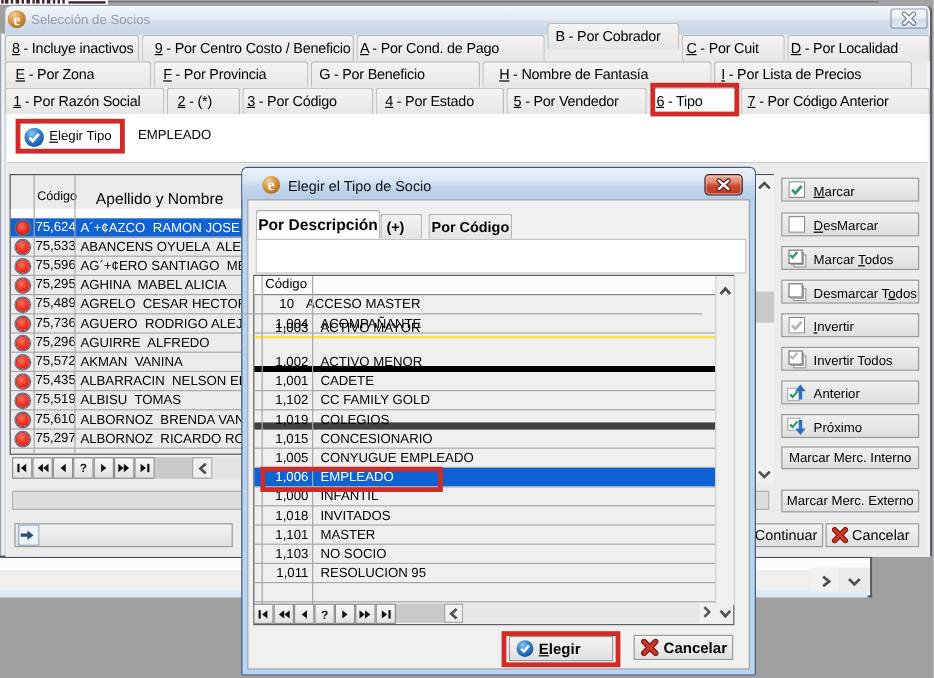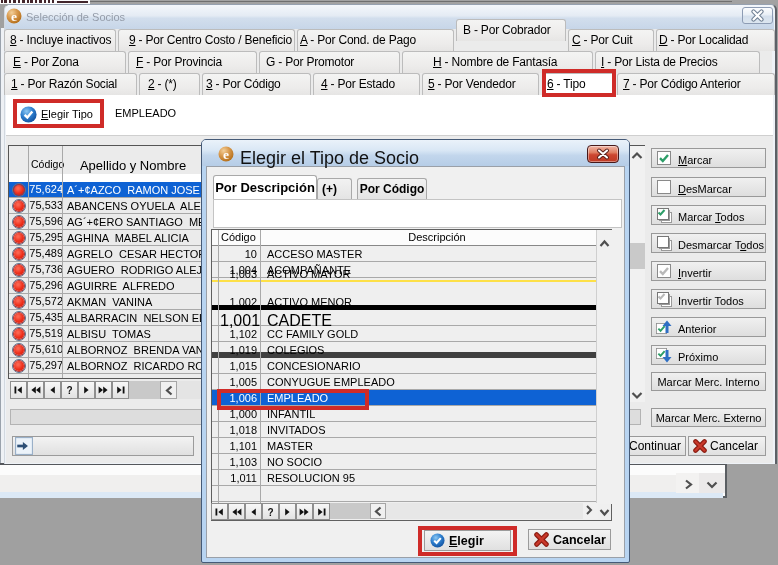--- a/index.html
+++ b/index.html
@@ -69,22 +69,22 @@
       <path d="M10.5 3.5 L18.5 11.5 M18.5 3.5 L10.5 11.5" stroke="#fff" stroke-width="2.2" stroke-linecap="round"></path>
     </svg></div>
 <div class="tab" style="left:4px;top:29px;width:112px;height:22px;text-align:left;padding-left:5px"><u>8</u> - Incluye inactivos</div>
 <div class="tab" style="left:118px;top:29px;width:177px;height:22px;text-align:left;padding-left:10px"><u>9</u> - Por Centro Costo / Beneficio</div>
 <div class="tab" style="left:297px;top:29px;width:157px;height:22px;text-align:left;padding-left:2px"><u>A</u> - Por Cond. de Pago</div>
 <div class="tab" style="left:456px;top:19px;width:110px;height:22px;text-align:left;padding-left:6px">B - Por Cobrador</div>
 <div class="tab" style="left:568px;top:29px;width:86px;height:22px;text-align:left;padding-left:3px"><u>C</u> - Por Cuit</div>
 <div class="tab" style="left:656px;top:29px;width:119px;height:22px;text-align:left;padding-left:2px"><u>D</u> - Por Localidad</div>
 <div class="tab" style="left:4px;top:51px;width:122px;height:22px;text-align:left;padding-left:8px"><u>E</u> - Por Zona</div>
 <div class="tab" style="left:128px;top:51px;width:129px;height:22px;text-align:left;padding-left:7px"><u>F</u> - Por Provincia</div>
-<div class="tab" style="left:259px;top:51px;width:141px;height:22px;text-align:left;padding-left:6px">G - Por Promotor</div>
-<div class="tab" style="left:402px;top:51px;width:191px;height:22px;text-align:left;padding-left:30px"><u>H</u> - Nombre de Fantasía</div>
+<div class="tab" style="left:259px;top:51px;width:141px;height:22px;text-align:left;padding-left:6px">G - Por Beneficio</div>
+<div class="tab" style="left:402px;top:51px;width:191px;height:22px;text-align:left;padding-left:13px"><u>H</u> - Nombre de Fantasía</div>
 <div class="tab" style="left:595px;top:51px;width:165px;height:22px;text-align:left;padding-left:5px"><u>I</u> - Por Lista de Precios</div>
 <div class="tab" style="left:4px;top:73px;width:133px;height:22px;text-align:left;padding-left:6px"><u>1</u> - Por Razón Social</div>
 <div class="tab" style="left:139px;top:73px;width:61px;height:22px;text-align:left;padding-left:8px"><u>2</u> - (*)</div>
 <div class="tab" style="left:202px;top:73px;width:109px;height:22px;text-align:left;padding-left:3px"><u>3</u> - Por Código</div>
 <div class="tab" style="left:313px;top:73px;width:107px;height:22px;text-align:left;padding-left:7px"><u>4</u> - Por Estado</div>
 <div class="tab" style="left:422px;top:73px;width:117px;height:22px;text-align:left;padding-left:5px"><u>5</u> - Por Vendedor</div>
 <div class="tab" style="left:617px;top:73px;width:158px;height:22px;text-align:left;padding-left:5px"><u>7</u> - Por Código Anterior</div>
 <div class="abs" style="left:6px;top:95px;width:767px;height:40px;background:#fff"></div>
 <div class="tab sel" style="left:542px;top:73px;width:73px;height:23px;text-align:left;padding-left:4px"><u>6</u> - Tipo</div>
 <div class="redbox" style="left:542px;top:69px;width:74px;height:28px"></div>
@@ -320,67 +320,66 @@
       <path d="M2.5 2.5 L11.5 11.5 M11.5 2.5 L2.5 11.5" stroke="#c9382a" stroke-width="2.4" stroke-linecap="round"></path>
     </svg>
     <span>Cancelar</span>
   </div>
 <div class="abs" style="left:201px;top:139px;width:429px;height:424px;background:#b8d4f1;border:1px solid #455a77;border-radius:5px 5px 2px 2px;z-index:40"></div>
 <div class="abs" style="left:202px;top:140px;width:427px;height:26px;border-radius:4px 4px 0 0;background:linear-gradient(#eaf2fa,#d9e7f5 40%,#c2d6ec 60%,#b6cde7);z-index:41"></div>
 <svg class="abs" style="left:218px;top:146px;z-index:42" width="16" height="16" viewBox="0 0 16 16">
     <circle cx="8" cy="8" r="7.5" fill="url(#og)"></circle>
     <text x="8" y="12.6" font-family="Liberation Serif" font-size="13.5" font-weight="bold" fill="#fff" text-anchor="middle">e</text>
   </svg>
-<div class="abs" style="left:240px;top:148px;font-size:18px;color:#111;z-index:42">Elegir el Tipo de Socio</div>
+<div class="abs" style="left:240px;top:148px;font-size:12px;color:#111;z-index:42">Elegir el Tipo de Socio</div>
 <div class="abs" style="left:587px;top:145px;width:32px;height:18px;border:1px solid #46191a;border-radius:4px;z-index:42;background:linear-gradient(#efb4a6,#e08063 40%,#cc4630 55%,#bf3a24);box-shadow:inset 0 0 0 1px rgba(255,255,255,.4)"><svg width="30" height="16" viewBox="0 0 30 16">
       <path d="M11 4.5 L19 11.5 M19 4.5 L11 11.5" stroke="#5a211c" stroke-width="4" stroke-linecap="round"></path>
       <path d="M11 4.5 L19 11.5 M19 4.5 L11 11.5" stroke="#fff" stroke-width="2" stroke-linecap="round"></path>
     </svg></div>
 <div class="abs" style="left:206px;top:166px;width:419px;height:392px;background:#f0f0f0;border:1px solid #9aa0a8;z-index:41"></div>
 <div class="abs" style="left:213px;top:175px;z-index:42;width:104px;height:24px;background:#fff;border:1px solid #a9a9a9;border-bottom:none;border-radius:3px 3px 0 0;font-size:13px;font-weight:bold;text-align:center;line-height:23px">Por Descripción</div>
 <div class="abs" style="left:317px;top:178px;z-index:42;width:35px;height:21px;background:linear-gradient(#f2f2f2,#e4e4e4);border:1px solid #a9a9a9;border-bottom:none;border-radius:3px 3px 0 0;font-size:12px;font-weight:bold;text-align:left;padding-left:4px;line-height:20px">(+)</div>
 <div class="abs" style="left:357px;top:178px;z-index:42;width:70px;height:21px;background:linear-gradient(#f2f2f2,#e4e4e4);border:1px solid #a9a9a9;border-bottom:none;border-radius:3px 3px 0 0;font-size:12px;font-weight:bold;text-align:center;line-height:20px;white-space:nowrap">Por Código</div>
 <div class="abs" style="left:213px;top:199px;z-index:42;width:409px;height:29px;background:#fff;border:1px solid #c4c4c4"></div>
 <div class="abs" style="left:211px;top:229px;width:401px;height:292px;background:#efefef;border:1px solid #606060;z-index:42;"></div>
 <div class="abs" style="left:212px;top:230px;z-index:42;width:399px;height:16px;background:#fcfcfc;border-bottom:1px solid #888;font-size:11px">
     <div class="abs" style="left:9px;top:1px">Código</div>
-    <div class="abs" style="left:150px;top:1px;width:150px;text-align:center">Descripción</div>
   </div>
 <div class="abs" style="left:212px;top:237px;z-index:42;"></div>
 <div class="abs" style="left:212px;top:253px;z-index:42;"></div>
 <div class="abs" style="left:212px;top:269px;z-index:42;"></div>
 <div class="abs" style="left:212px;top:285px;z-index:42;"></div>
 <div class="abs" style="left:212px;top:301px;z-index:42;"></div>
 <div class="abs" style="left:212px;top:317px;z-index:42;"></div>
 <div class="abs" style="left:212px;top:333px;z-index:42;"></div>
 <div class="abs" style="left:212px;top:349px;z-index:42;"></div>
 <div class="abs" style="left:212px;top:365px;z-index:42;"></div>
 <div class="abs" style="left:212px;top:381px;z-index:42;"></div>
 <div class="abs" style="left:212px;top:397px;z-index:42;"></div>
 <div class="abs" style="left:212px;top:413px;z-index:42;"></div>
 <div class="abs" style="left:212px;top:429px;z-index:42;"></div>
 <div class="abs" style="left:212px;top:445px;z-index:42;"></div>
 <div class="abs" style="left:212px;top:461px;z-index:42;"></div>
-<div class="abs" style="left:212px;top:246px;z-index:42;width:385px;height:16px;border-bottom:1px solid #a9a9a9;font-size:11px">
+<div class="abs" style="left:200px;top:246px;z-index:42;width:385px;height:16px;border-bottom:1px solid #a9a9a9;font-size:11px">
     <div class="abs" style="left:8px;top:2px;width:37px;text-align:right">10</div>
     <div class="abs" style="left:55px;top:2px;white-space:pre">ACCESO MASTER</div>
   </div>
 <div class="abs" style="left:212px;top:262px;z-index:42;width:385px;height:16px;border-bottom:1px solid #a9a9a9;font-size:11px">
     <div class="abs" style="left:8px;top:2px;width:37px;text-align:right">1,004</div>
     <div class="abs" style="left:55px;top:2px;white-space:pre">ACOMPAÑANTE</div>
   </div>
 <div class="abs" style="left:212px;top:266px;z-index:42;width:385px;height:16px;border-bottom:2px solid #fde047;font-size:11px">
     <div class="abs" style="left:8px;top:2px;width:37px;text-align:right">1,003</div>
     <div class="abs" style="left:55px;top:2px;white-space:pre">ACTIVO MAYOR</div>
   </div>
 <div class="abs" style="left:212px;top:294px;z-index:42;width:385px;height:16px;border-bottom:5px solid #000000;font-size:11px">
     <div class="abs" style="left:8px;top:2px;width:37px;text-align:right">1,002</div>
     <div class="abs" style="left:55px;top:2px;white-space:pre">ACTIVO MENOR</div>
   </div>
-<div class="abs" style="left:212px;top:310px;z-index:42;width:385px;height:16px;border-bottom:1px solid #a9a9a9;font-size:16px">
+<div class="abs" style="left:212px;top:310px;z-index:42;width:385px;height:16px;border-bottom:1px solid #a9a9a9;font-size:11px">
     <div class="abs" style="left:8px;top:2px;width:37px;text-align:right">1,001</div>
     <div class="abs" style="left:55px;top:2px;white-space:pre">CADETE</div>
   </div>
 <div class="abs" style="left:212px;top:326px;z-index:42;width:385px;height:16px;border-bottom:1px solid #a9a9a9;font-size:11px">
     <div class="abs" style="left:8px;top:2px;width:37px;text-align:right">1,102</div>
     <div class="abs" style="left:55px;top:2px;white-space:pre">CC FAMILY GOLD</div>
   </div>
 <div class="abs" style="left:212px;top:342px;z-index:42;width:385px;height:16px;border-bottom:6px solid #404040;font-size:11px">
     <div class="abs" style="left:8px;top:2px;width:37px;text-align:right">1,019</div>
     <div class="abs" style="left:55px;top:2px;white-space:pre">COLEGIOS</div>

